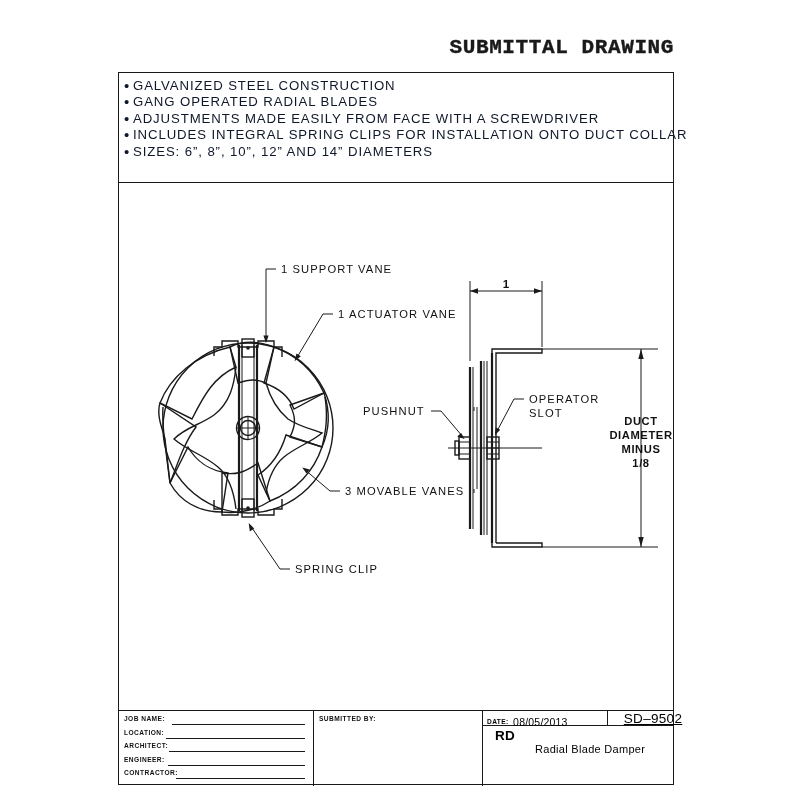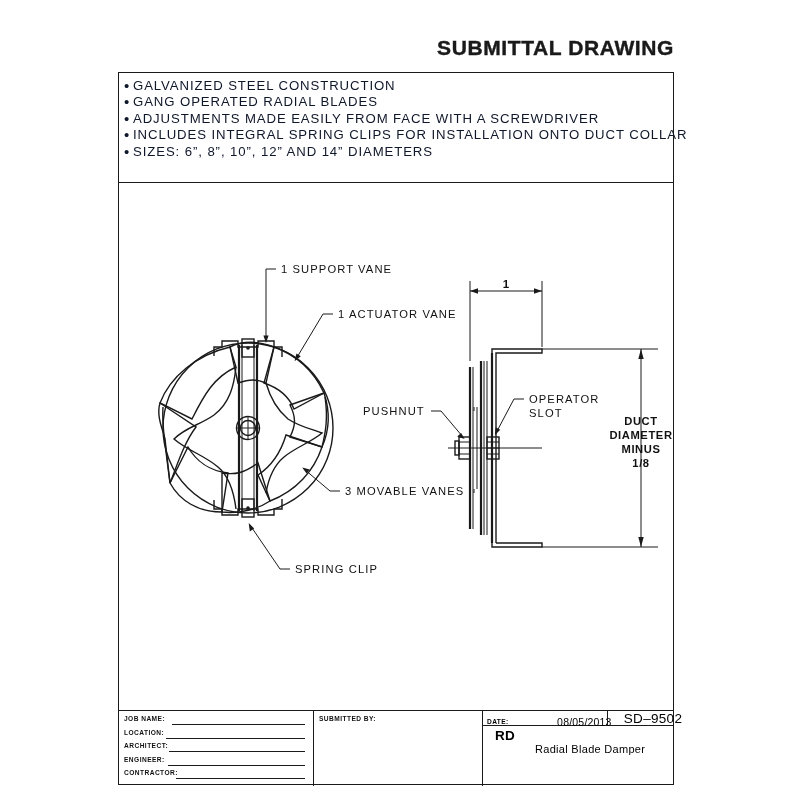--- a/index.html
+++ b/index.html
@@ -22,21 +22,21 @@
     background: #ffffff;
   }
 
   
   #sheet-title {
     position: absolute;
     left: 118px;
     top: 36px;
     width: 556px;
     text-align: right;
-    font-family: Liberation Sans, sans-serif;
+    font-family: Liberation Mono, monospace;
     font-weight: bold;
     font-size: 21px;
     letter-spacing: 0.6px;
     color: #1a1a1a;
     -webkit-text-stroke: 0.4px #1a1a1a;
   }
 
   
   #frame {
     position: absolute;
@@ -159,33 +159,33 @@
   #tb-date .dlabel {
     font-size: 6.6px;
     font-weight: bold;
     letter-spacing: 0.4px;
     vertical-align: 2.5px;
   }
   #tb-date .dval {
     font-size: 10.5px;
     letter-spacing: 0.2px;
     font-family: "Liberation Sans", sans-serif;
-    margin-left: 44px;
   }
   #tb-drawingno {
     position: absolute;
     left: 124px; top: 0px;
     width: 91px;
     height: 15px;
     border-left: 1.6px solid #1a1a1a;
     box-sizing: border-box;
     text-align: center;
     font-size: 13.5px;
     line-height: 15px;
     letter-spacing: 0.3px;
+    text-decoration: underline;
   }
   #tb-model {
     position: absolute;
     left: 12px;
     top: 18px;
   }
   #tb-model-code {
     font-size: 13.5px;
     font-weight: bold;
     line-height: 14px;

